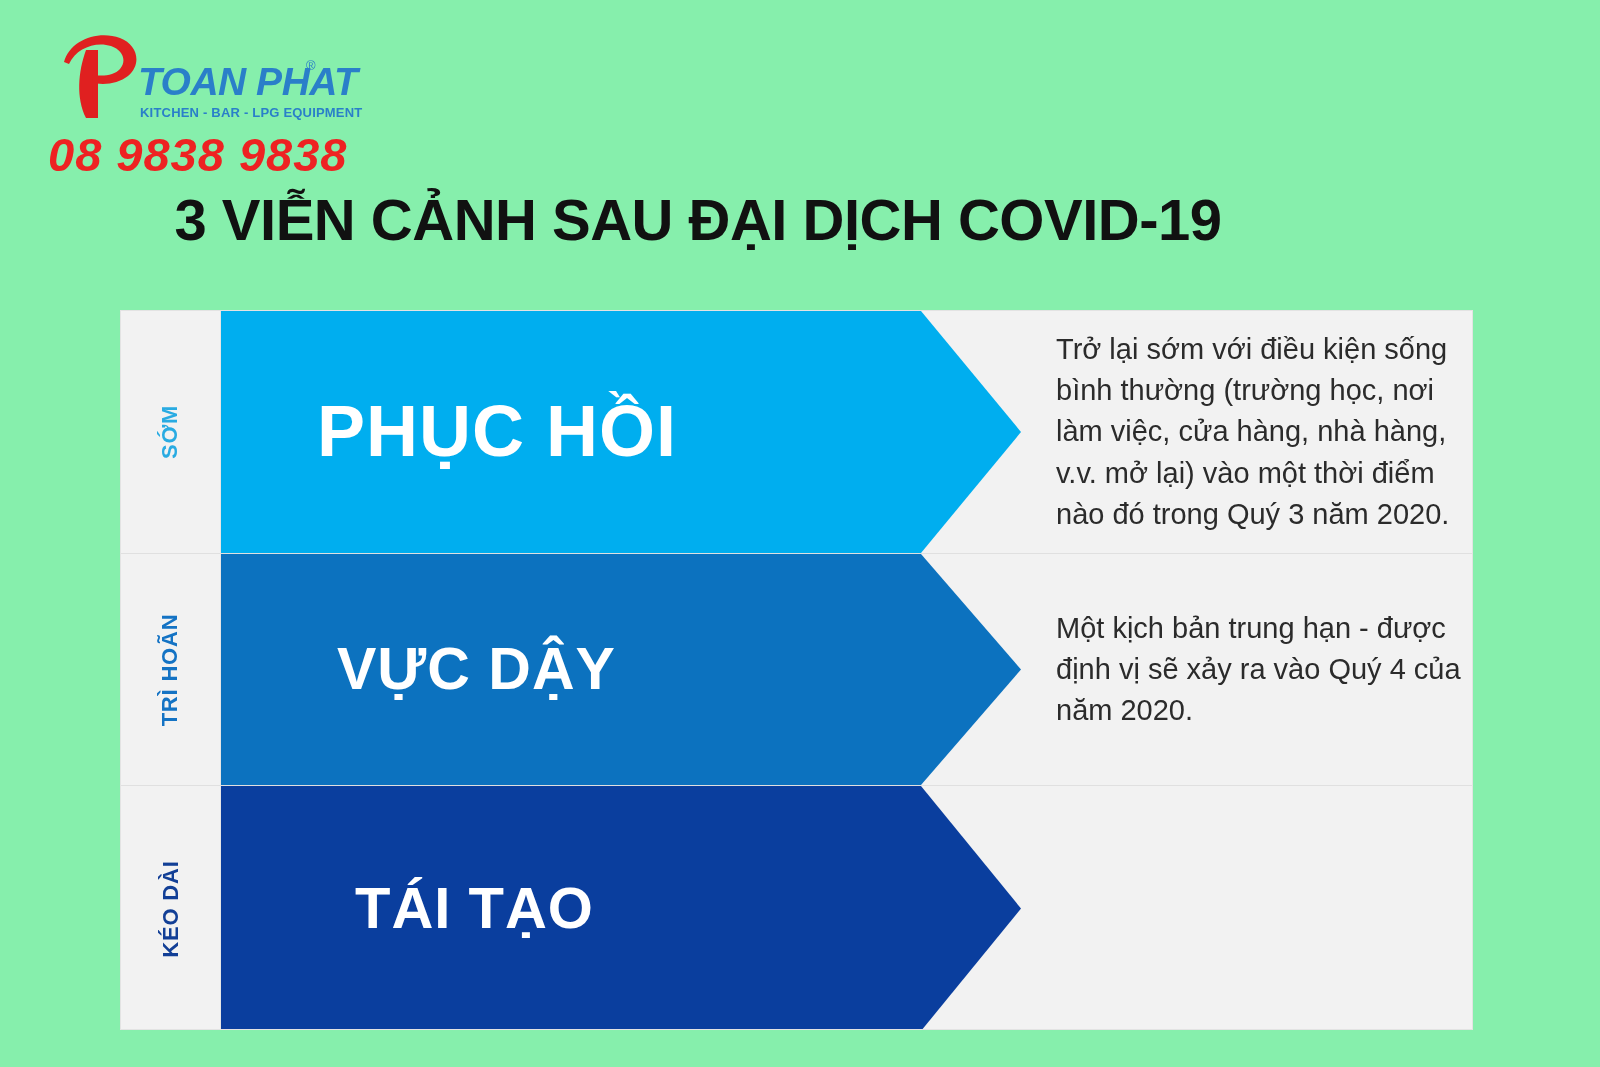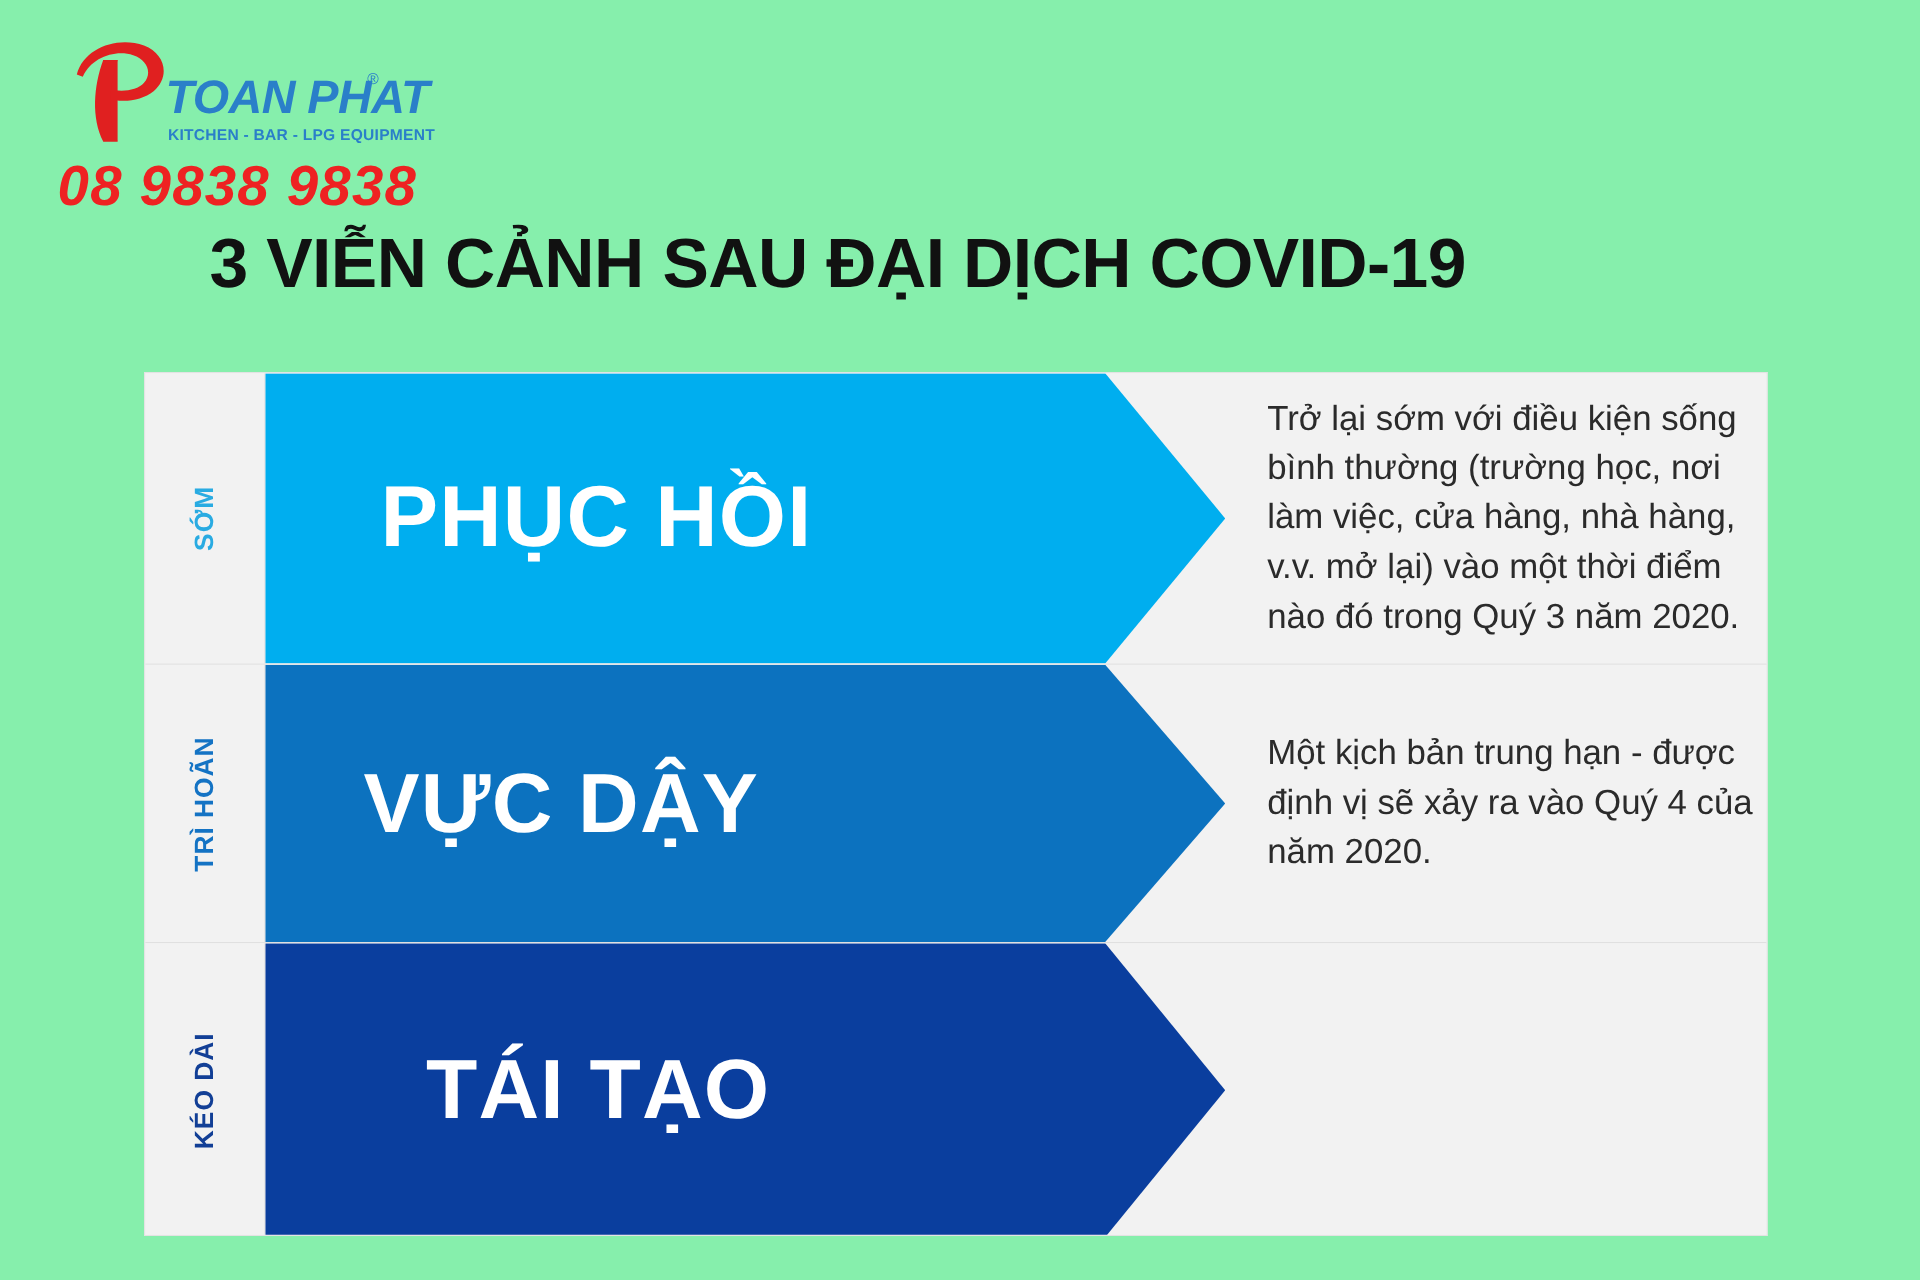--- a/index.html
+++ b/index.html
@@ -169,22 +169,22 @@
     font-size: 70px;
     font-weight: bold;
     color: #ffffff;
     letter-spacing: 1px;
     white-space: nowrap;
     margin-left: 96px;
     line-height: 1.05;
     text-align: right;
   }
   .arrow-1 .arrow-title { font-size: 72px; }
-  .arrow-2 .arrow-title { font-size: 70px; margin-left: 82px; }
-  .arrow-3 .arrow-title { font-size: 70px; margin-left: 134px; }
+  .arrow-2 .arrow-title { font-size: 59px; margin-left: 116px; }
+  .arrow-3 .arrow-title { font-size: 58px; margin-left: 134px; }
 
   
   .desc {
     position: absolute;
     left: 935px;
     top: 0;
     width: 418px;
     height: 100%;
     display: flex;
     align-items: center;

